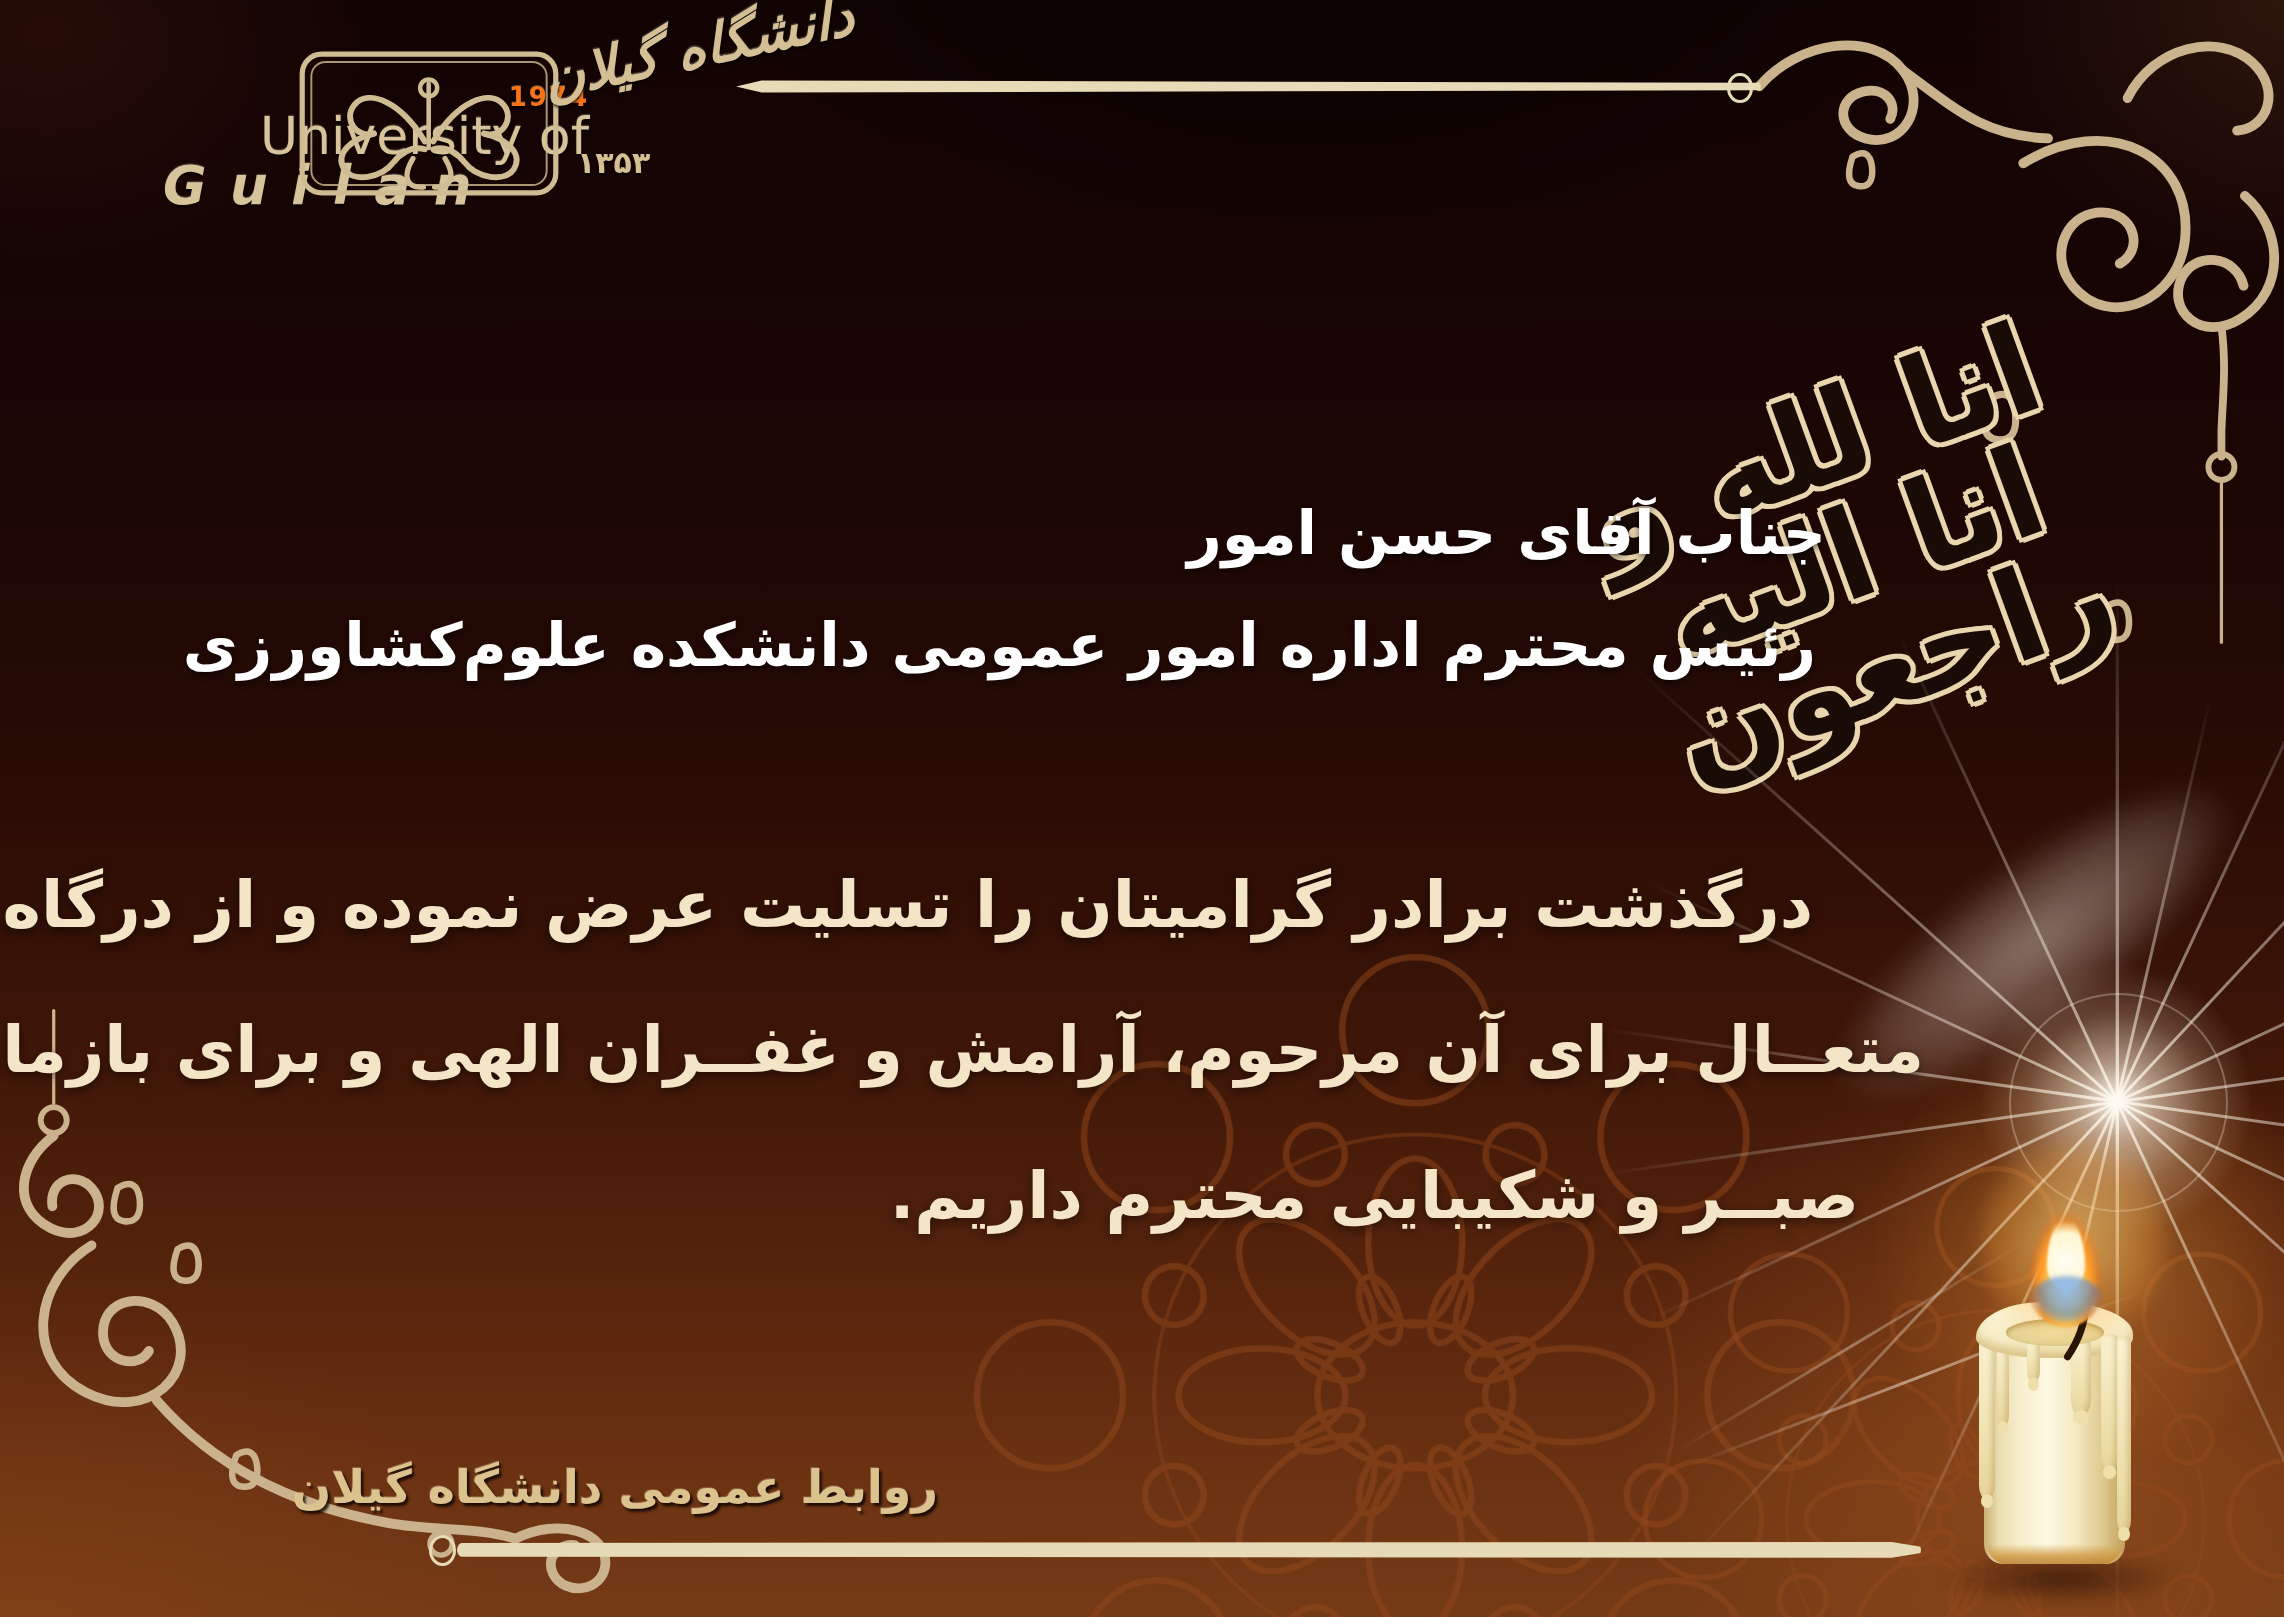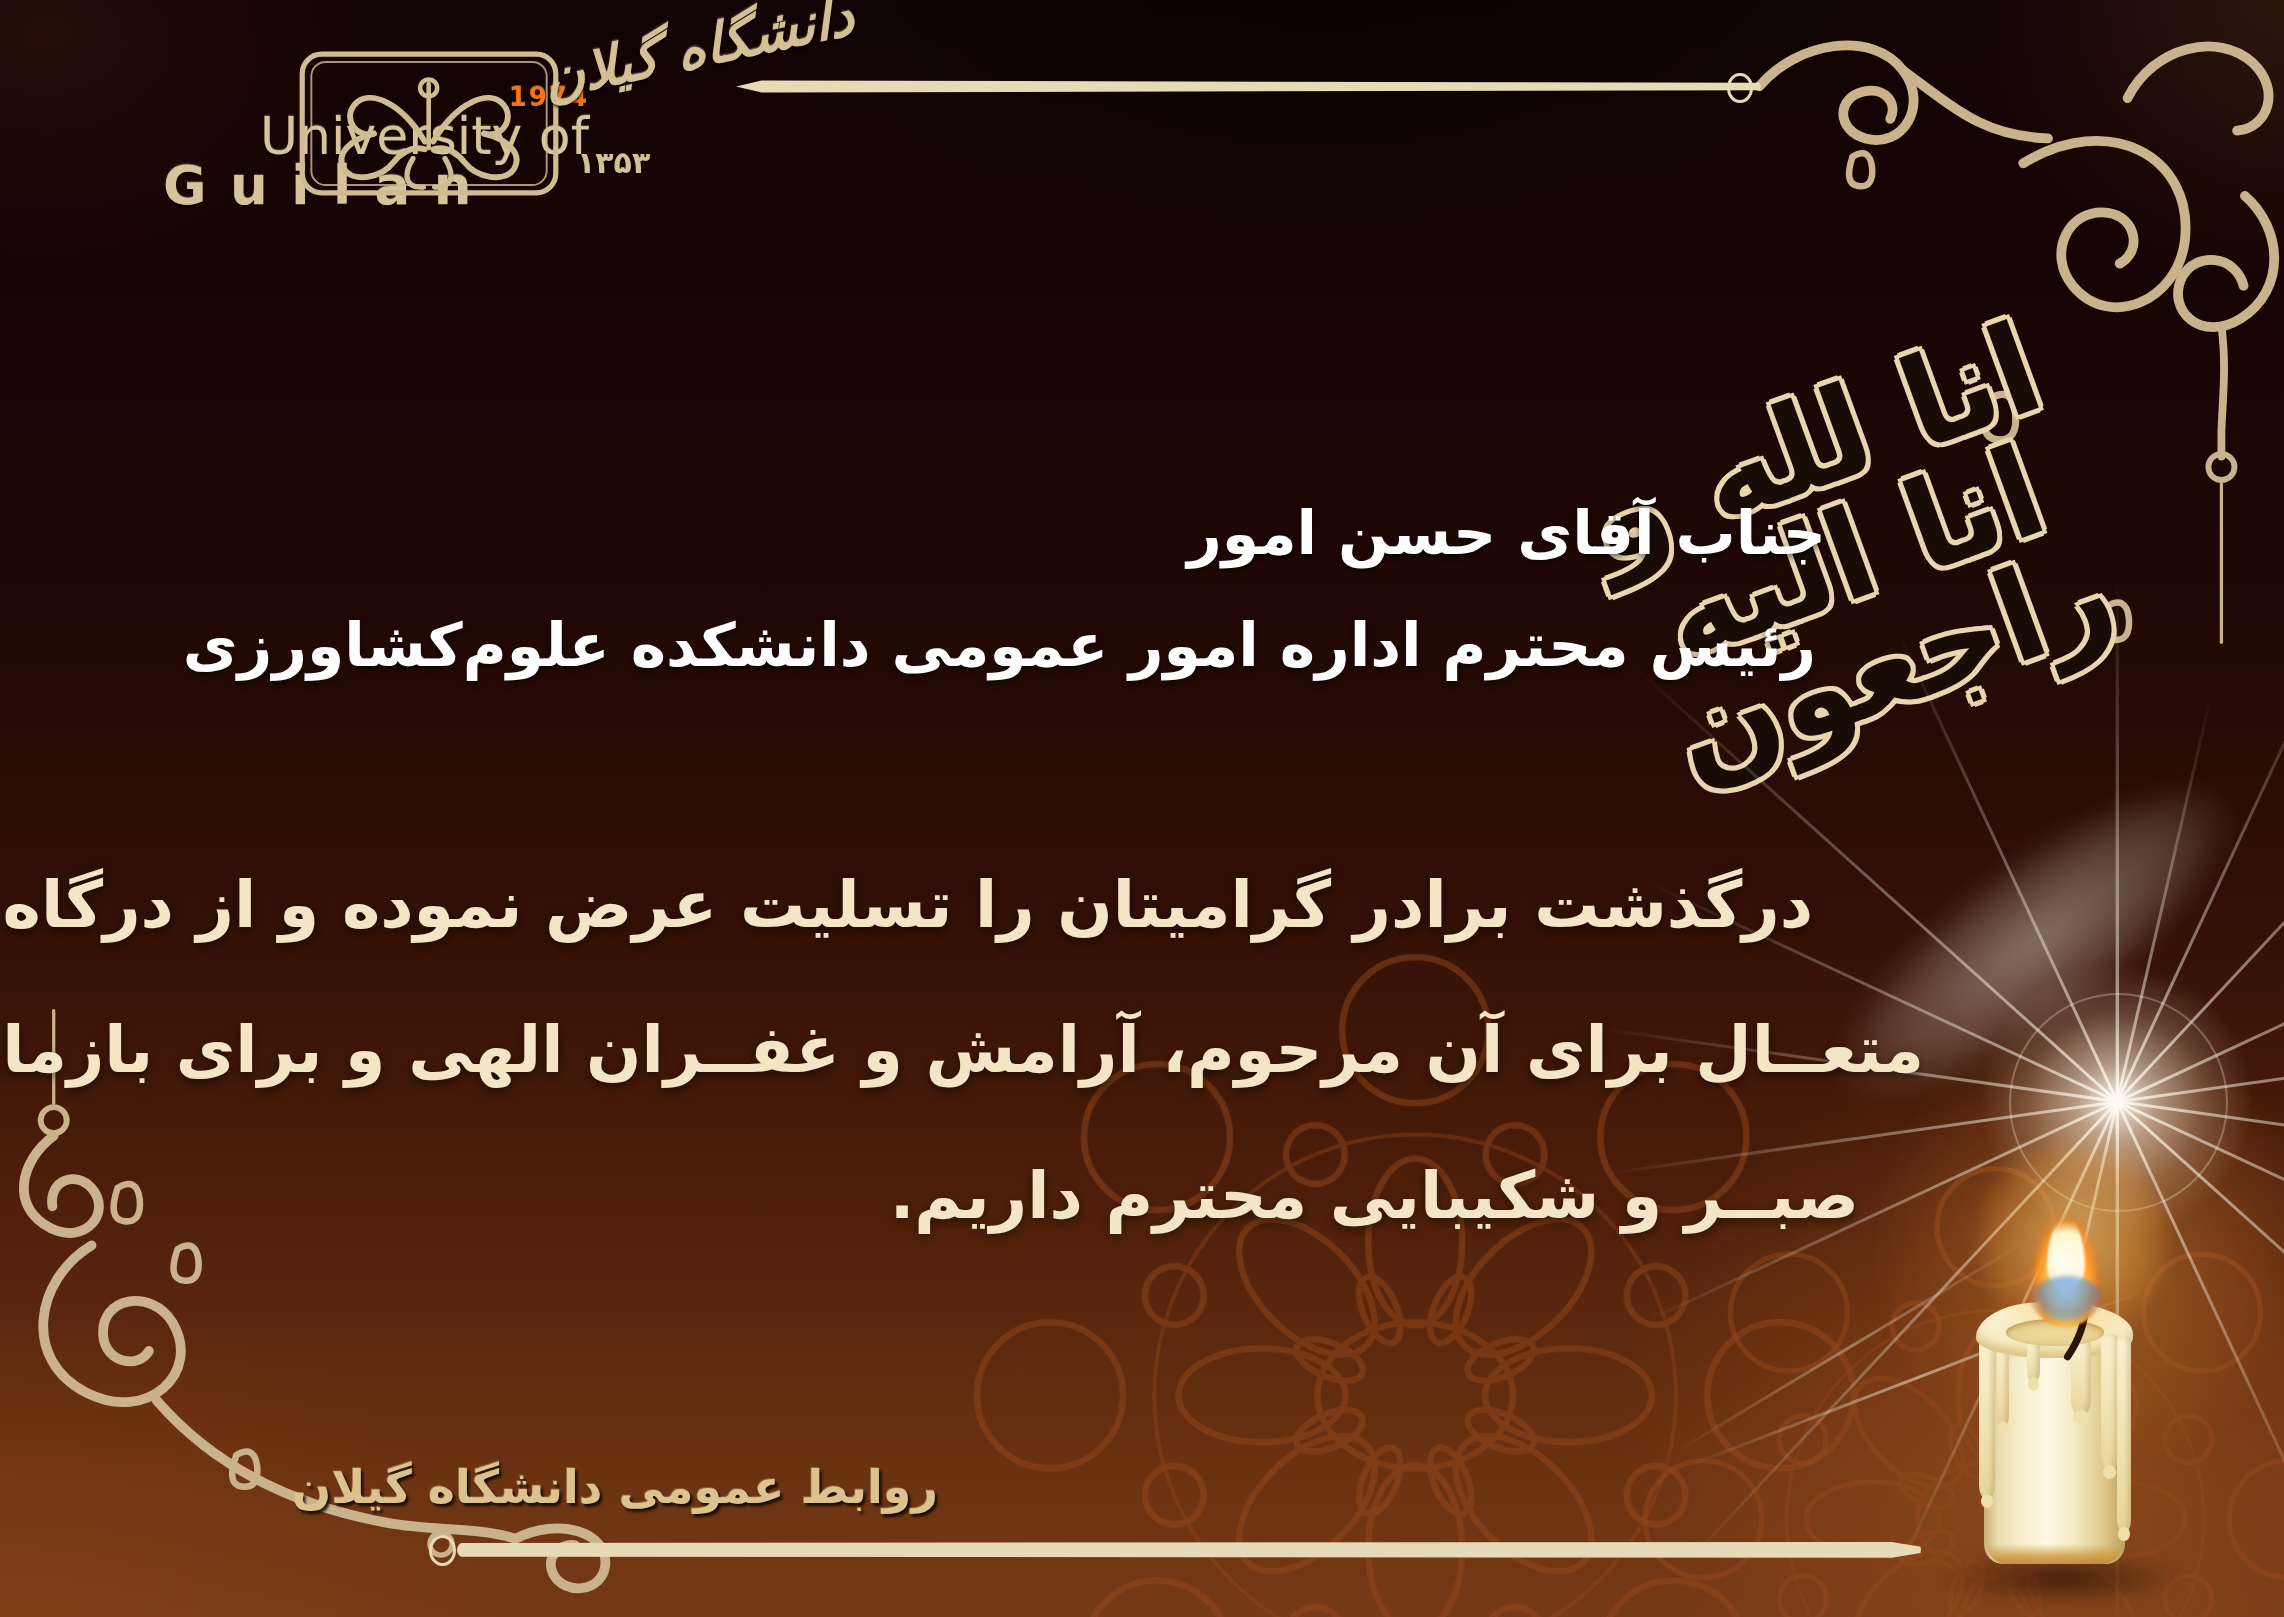--- a/index.html
+++ b/index.html
@@ -51,20 +51,21 @@
   }
   .logo-en1{
     left:139px;top:106px;width:450px;text-align:right;z-index:4;
     font-size:52px;font-weight:500;color:#d8c49a;
     text-shadow:0 2px 2.6px rgba(0,0,0,.7), 0 -1.3px 1.3px rgba(255,255,230,.28);
   }
   .logo-en2{
     left:163px;top:155px;z-index:4;
     font-size:53px;font-weight:bold;letter-spacing:23.5px;color:#d8c49a;
     text-shadow:0 2px 2.6px rgba(0,0,0,.7), 0 -1.3px 1.3px rgba(255,255,230,.28);
+    font-style:italic;
   }
   .logo-emblem{left:297px;top:50px;z-index:4;}
   .logo-year-fa{
     left:577px;top:97px;z-index:4;direction:rtl;
     font-size:30px;font-weight:bold;color:#d4c094;
     text-shadow:0 2px 2px rgba(0,0,0,.7);
   }
   .logo-name-fa{
     left:545px;top:48px;z-index:4;direction:rtl;white-space:nowrap;
     font-size:55px;font-weight:bold;font-style:italic;color:#d4c094;

